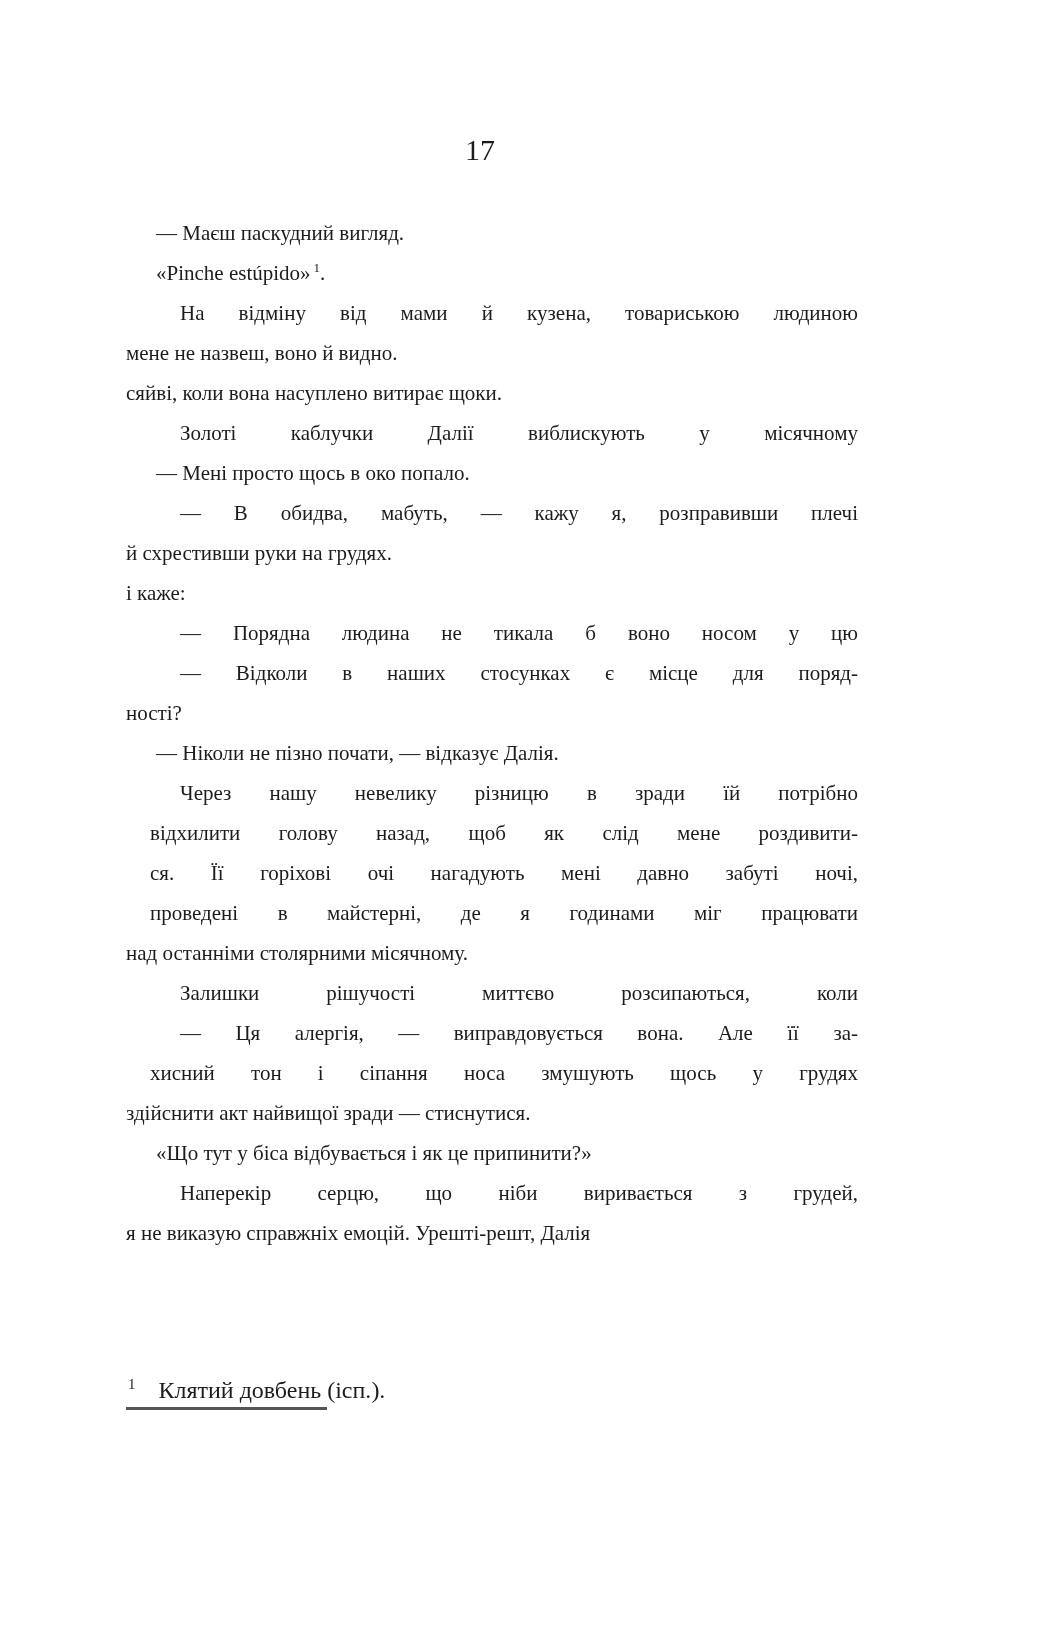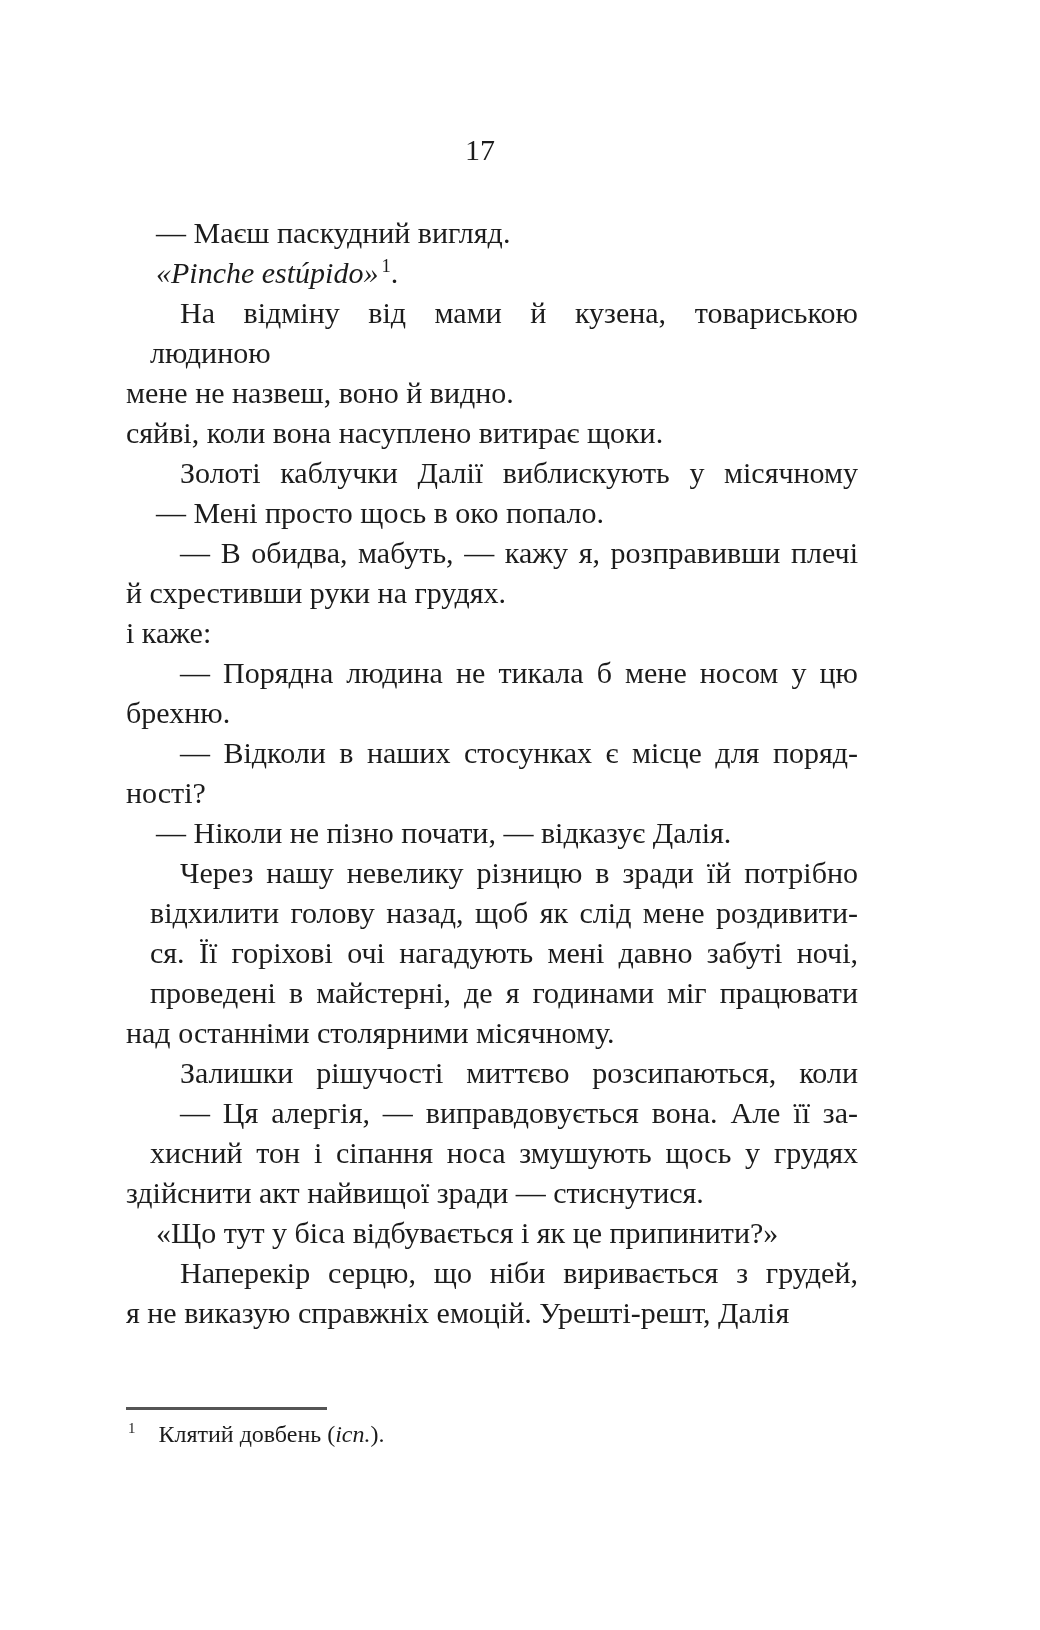--- a/index.html
+++ b/index.html
@@ -26,36 +26,35 @@
     width: 732px;
     font-size: 30px;
     line-height: 40px;
     text-align: center;
   }
   .text-block {
     position: absolute;
     left: 126px;
     top: 213px;
     width: 732px;
-    font-size: 30px;
+    font-size: 21px;
     line-height: 40px;
   }
   .line {
     text-align: left;
   }
   .line.ind {
     text-indent: 30px;
   }
   .line.j {
     text-align: justify;
     text-align-last: justify;
     margin-left: 24px;
   }
   .it {
-    font-style: italic;
     text-align: center;
   }
   sup {
     font-size: 0.62em;
     line-height: 0;
     vertical-align: super;
   }
   .text-block sup {
     margin-left: 3px;
   }
@@ -63,21 +62,21 @@
     position: absolute;
     left: 126px;
     top: 1407px;
     width: 201px;
     height: 3px;
     background: #555555;
   }
   .footnote {
     position: absolute;
     left: 126px;
-    top: 1419px;
+    top: 1375px;
     width: 732px;
     font-size: 24px;
     line-height: 30px;
   }
   .footnote sup {
     margin-right: 23px;
     margin-left: 2px;
   }
 </style>
 </head>
@@ -91,22 +90,21 @@
       <div class="line ind"><span>— Маєш паскудний вигляд.</span></div>
       <div class="line ind"><span class="it">«Pinche estúpido»</span><sup>1</sup><span>.</span></div>
       <div class="line ind j"><span>На відміну від мами й кузена, товариською людиною</span></div>
       <div class="line"><span>мене не назвеш, воно й видно.</span></div>
       <div class="line"><span>сяйві, коли вона насуплено витирає щоки.</span></div>
       <div class="line ind j"><span>Золоті каблучки Далії виблискують у місячному</span></div>
       <div class="line ind"><span>— Мені просто щось в око попало.</span></div>
       <div class="line ind j"><span>— В обидва, мабуть, — кажу я, розправивши плечі</span></div>
       <div class="line"><span>й схрестивши руки на грудях.</span></div>
       <div class="line"><span>і каже:</span></div>
-      <div class="line ind j"><span>— Порядна людина не тикала б мене носом у цю</span></div>
-      <div class="line"><span>брехню.</span></div>
+      <div class="line ind j"><span>— Порядна людина не тикала б воно носом у цю</span></div>
       <div class="line ind j"><span>— Відколи в наших стосунках є місце для поряд-</span></div>
       <div class="line"><span>ності?</span></div>
       <div class="line ind"><span>— Ніколи не пізно почати, — відказує Далія.</span></div>
       <div class="line ind j"><span>Через нашу невелику різницю в зради їй потрібно</span></div>
       <div class="line j"><span>відхилити голову назад, щоб як слід мене роздивити-</span></div>
       <div class="line j"><span>ся. Її горіхові очі нагадують мені давно забуті ночі,</span></div>
       <div class="line j"><span>проведені в майстерні, де я годинами міг працювати</span></div>
       <div class="line"><span>над останніми столярними місячному.</span></div>
       <div class="line ind j"><span>Залишки рішучості миттєво розсипаються, коли</span></div>
       <div class="line ind j"><span>— Ця алергія, — виправдовується вона. Але її за-</span></div>

